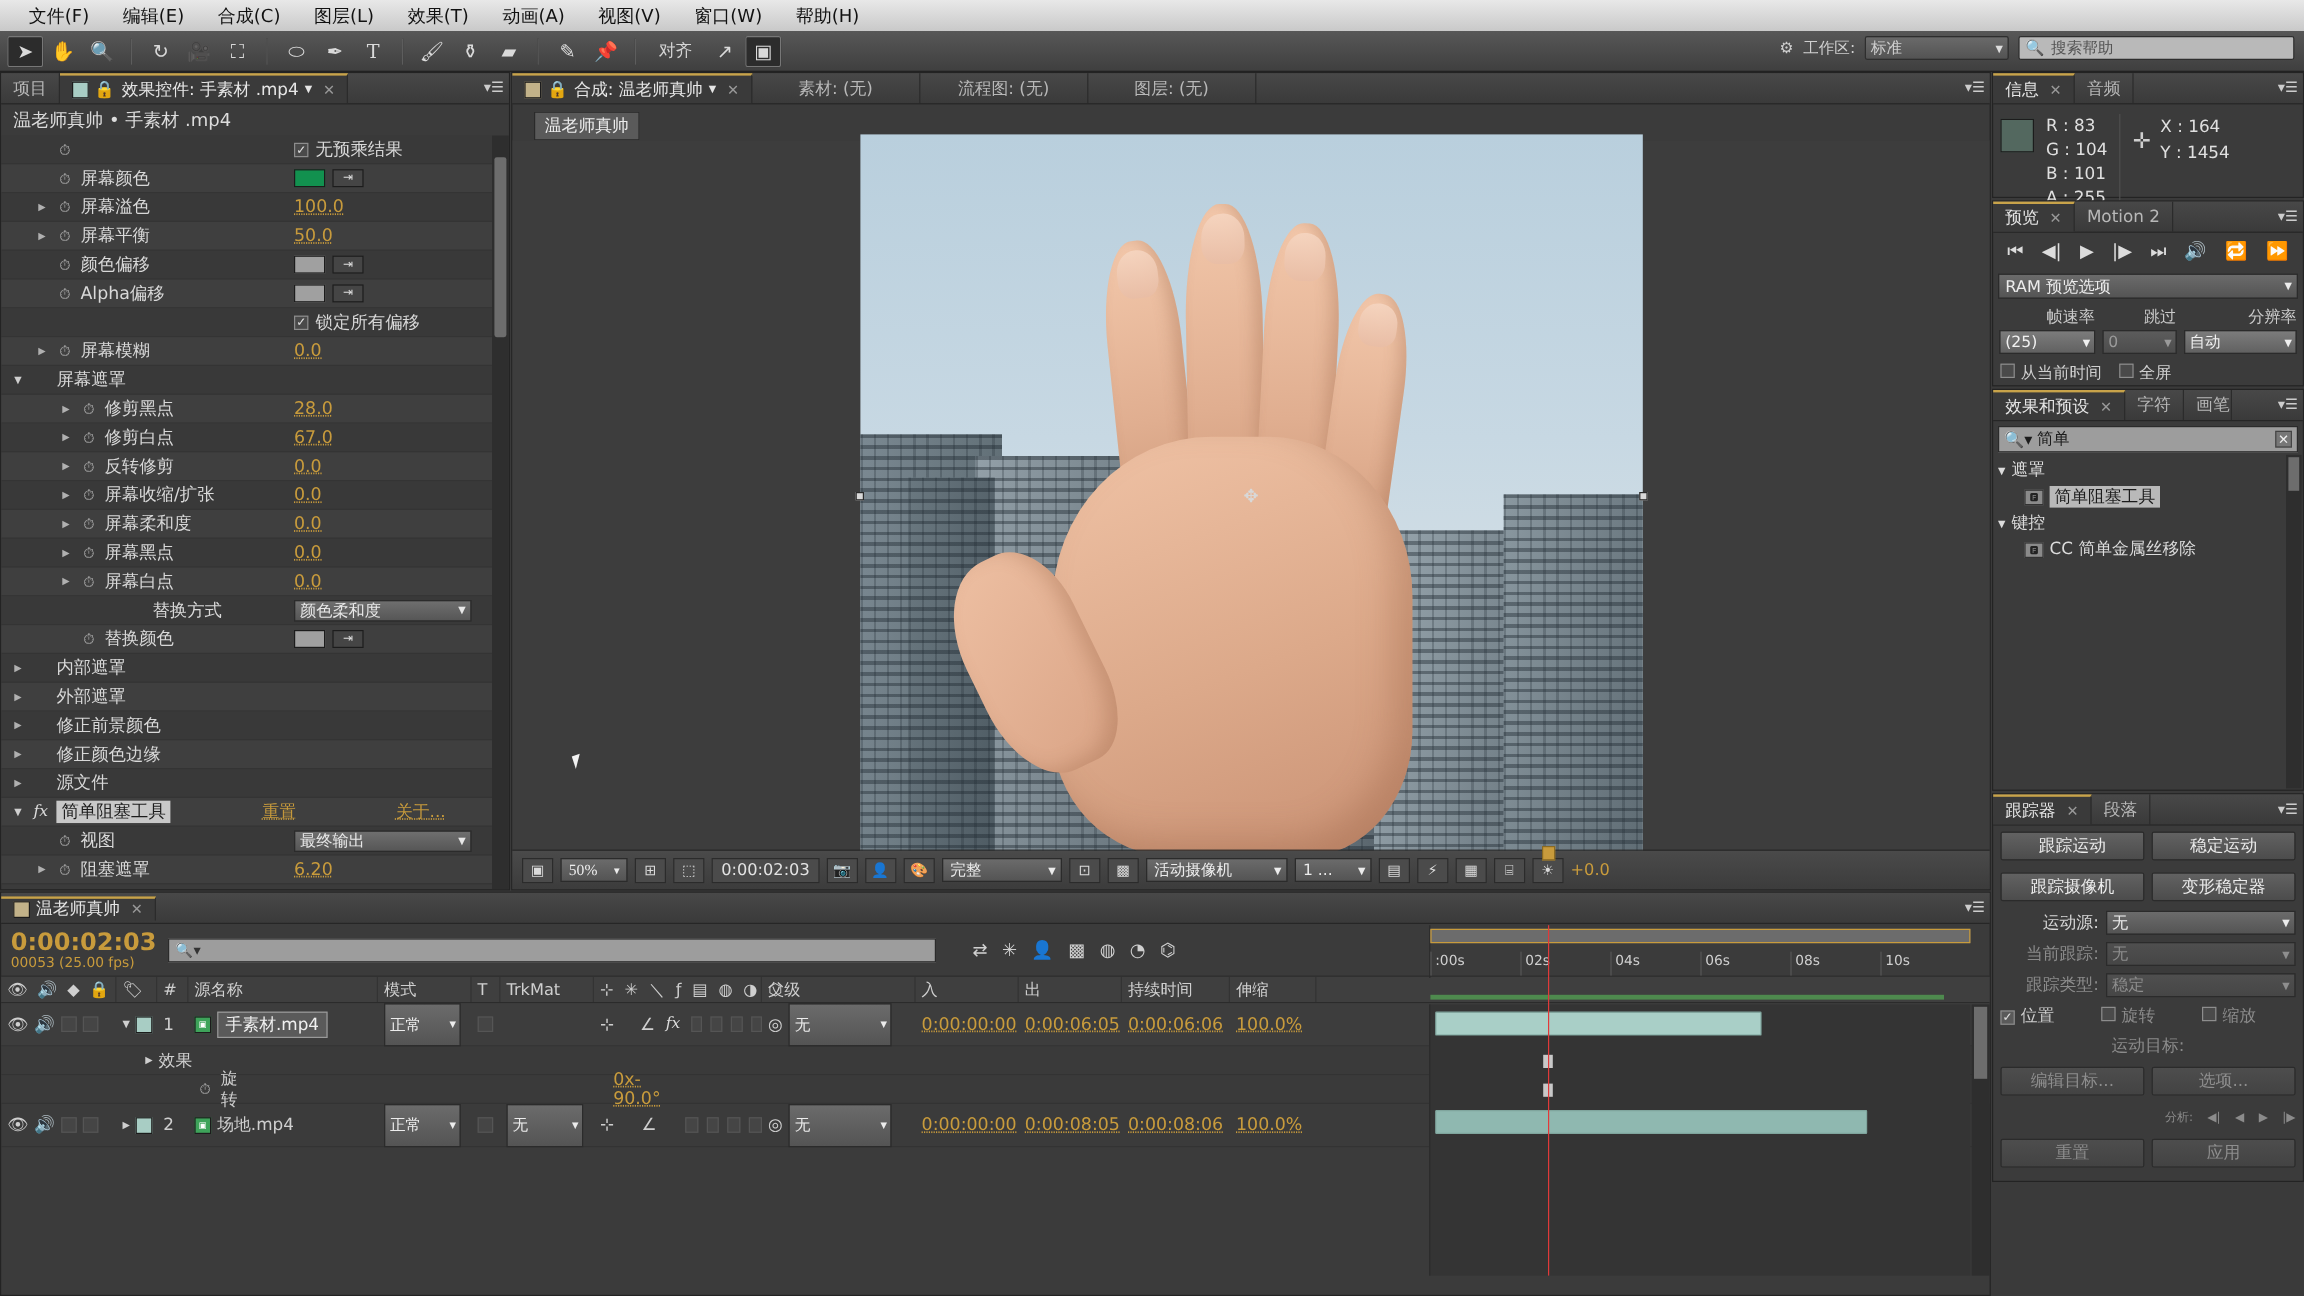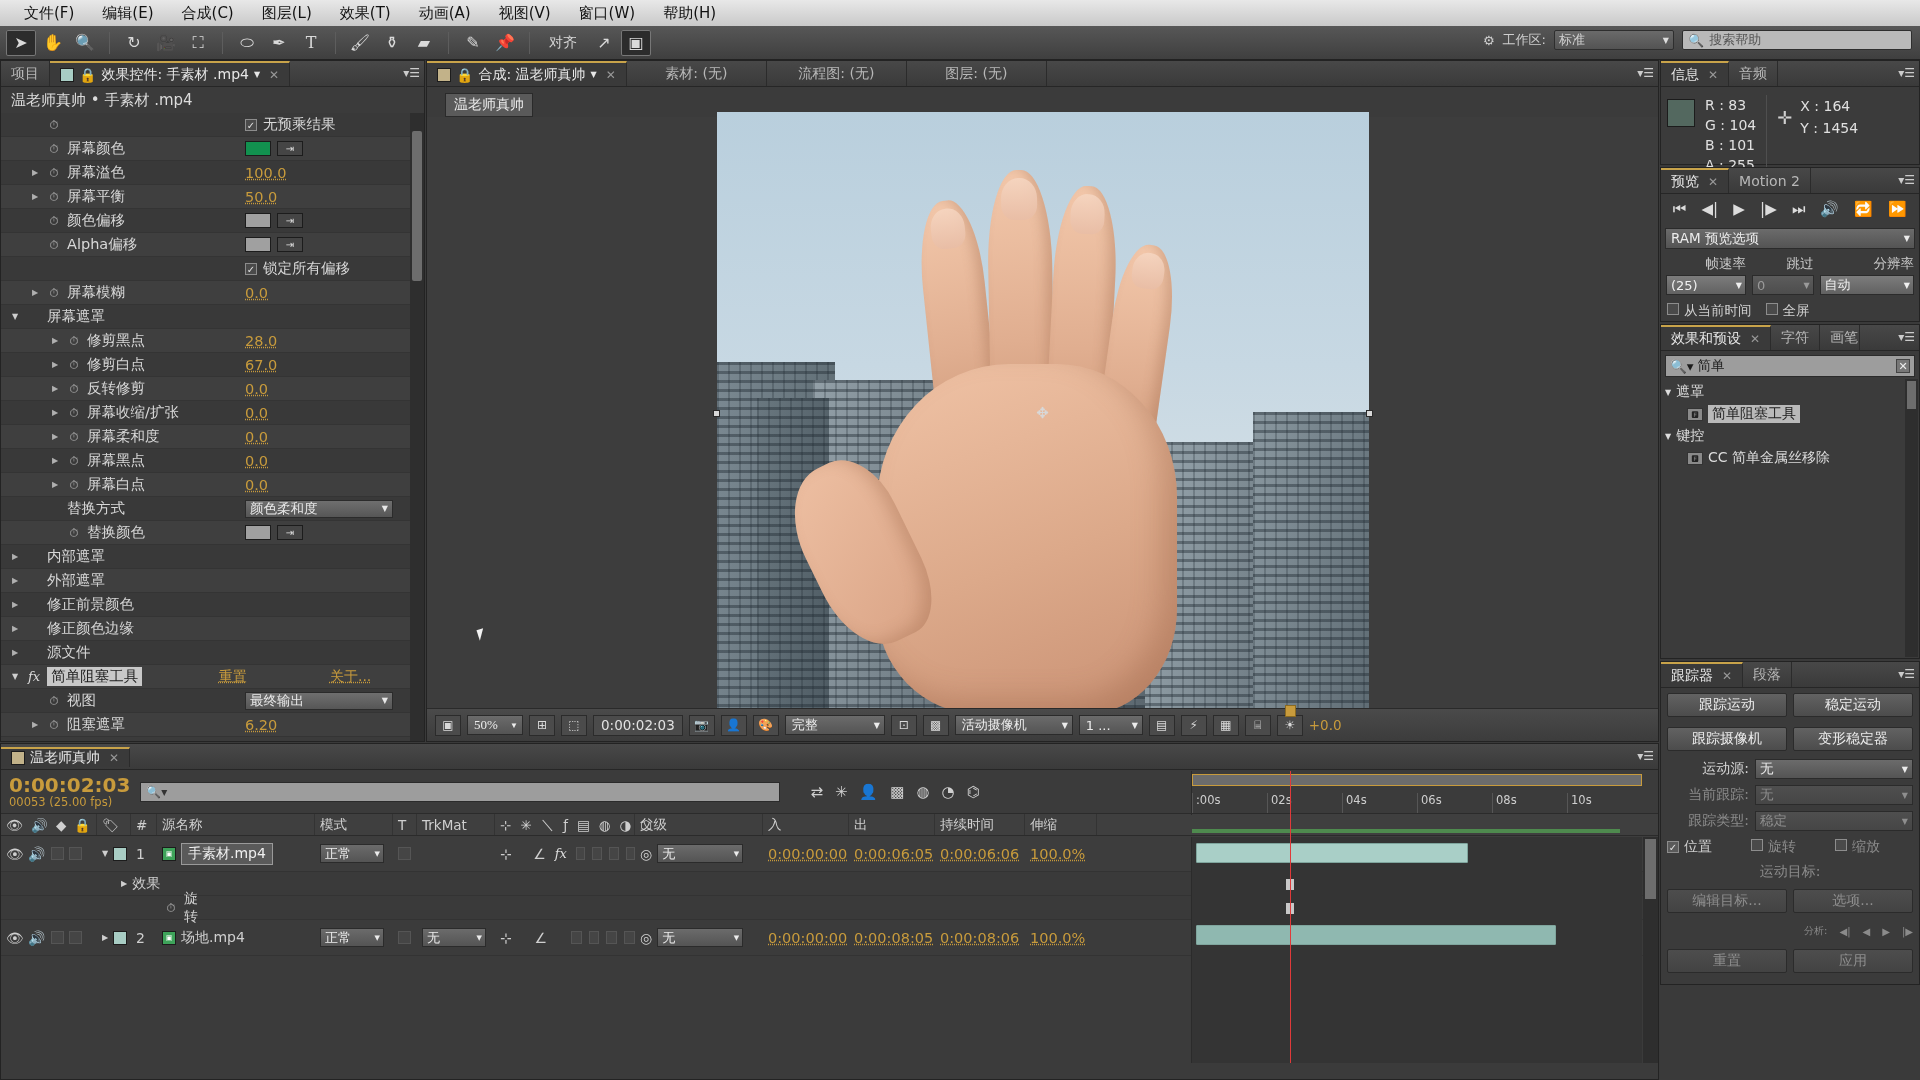--- a/index.html
+++ b/index.html
@@ -137,21 +137,21 @@
   .ruler-bar{position:absolute;left:0;right:0;top:3px;height:12px;background:#6c6c6c;border:1px solid #c89b3c;}
   .ruler-ticks{position:absolute;left:0;right:0;bottom:2px;height:20px;display:flex;font-size:11.5px;color:#cfcfcf;}
   .rt{flex:1;border-left:1px solid #565656;padding-left:3px;}
   .cols{height:22px;background:#3f3f3f;border-bottom:1px solid #2b2b2b;display:flex;align-items:center;font-size:13.5px;color:#cfcfcf;}
   .col{padding:0 5px;white-space:nowrap;border-right:1px solid #333;height:100%;display:flex;align-items:center;}
   .lyr{height:36px;display:flex;align-items:center;font-size:14px;border-bottom:1px solid #333;}
   .lyr:nth-child(odd){background:#3d3d3d;}
   .lyr.sub{height:24px;background:#3a3a3a;}
   .sw-tiny{width:14px;height:14px;border:1px solid #1c1c1c;background:#a8cdc4;}
   .lyr-name-box{background:#5a5a5a;border:1px solid #9a9a9a;padding:1px 6px;color:#f0f0f0;font-size:14px;}
-  .mode-sel{width:64px;height:19px;background:linear-gradient(#6b6b6b,#545454);border:1px solid #2b2b2b;display:flex;align-items:center;padding:0 4px;font-size:13px;color:#ececec;position:relative;}
+  .mode-sel{width:64px;height:36px;background:linear-gradient(#6b6b6b,#545454);border:1px solid #2b2b2b;display:flex;align-items:center;padding:0 4px;font-size:13px;color:#ececec;position:relative;}
   .mode-sel::after{content:"▼";position:absolute;right:3px;font-size:7px;}
   .sq{width:13px;height:13px;border:1px solid #555;background:#454545;display:inline-block;}
   .timebar-area{position:absolute;left:1190px;right:16px;top:93px;bottom:16px;background:#343434;border-left:1px solid #2b2b2b;}
   .clip{position:absolute;height:20px;background:#a9cfc7;border:1px solid #7fa59d;border-radius:1px;}
   .clip.dark{background:#8fb8b0;}
   .kf{position:absolute;width:8px;height:11px;background:#c8c8c8;}
   .playhead{position:absolute;top:-66px;bottom:0;width:1px;background:#e03a3a;}
   .playhead-top{position:absolute;top:-66px;left:-5px;width:11px;height:12px;background:#c89b3c;border:1px solid #8a6a22;}
   .grnbar{position:absolute;top:-8px;height:4px;background:#4e8a4e;}
   .tl-vscroll{position:absolute;right:0;top:93px;bottom:16px;width:15px;background:#2e2e2e;}
@@ -387,21 +387,21 @@
         <div class="ec-name" style="padding-left: 48px;">
           <span class="tri">▶</span>
           <span class="stopw">⏱</span>
           <span>屏幕白点</span>
         </div>
         <div class="ec-val">
           <span class="num">0.0</span>
         </div>
       </div>
       <div class="ec-row">
-        <div class="ec-name" style="padding-left: 28px;">
+        <div class="ec-name" style="padding-left: 28px; justify-content: center;">
           <span class="tri"></span>
           <span class="stopw"></span>
           <span>替换方式</span>
         </div>
         <div class="ec-val">
           <span class="dd">颜色柔和度</span>
         </div>
       </div>
       <div class="ec-row">
         <div class="ec-name" style="padding-left: 48px;">
@@ -905,20 +905,23 @@
         <div style="width: 200px; display: flex; align-items: center; gap: 5px; padding-left: 120px;">
           <span style="font-size:8px;">▶</span>
           <span>效果</span>
         </div>
       </div>
       <div class="lyr sub">
         <div style="width: 200px; display: flex; align-items: center; gap: 5px; padding-left: 162px;">
           <span class="stopw">⏱</span>
           <span>旋转</span>
         </div>
+        <div style="width: 200px; display: flex; align-items: center; gap: 5px; padding-left: 310px;">
+          <span class="num">0x-90.0°</span>
+        </div>
       </div>
       <div class="lyr">
         <div style="width: 96px; display: flex; align-items: center; gap: 5px; padding-left: 5px;">
           <span>👁</span>
           <span>🔊</span>
           <span class="sq"></span>
           <span class="sq"></span>
         </div>
         <div style="width: 34px; display: flex; align-items: center; gap: 5px; padding-left: 5px;">
           <span style="font-size:8px;">▶</span>

